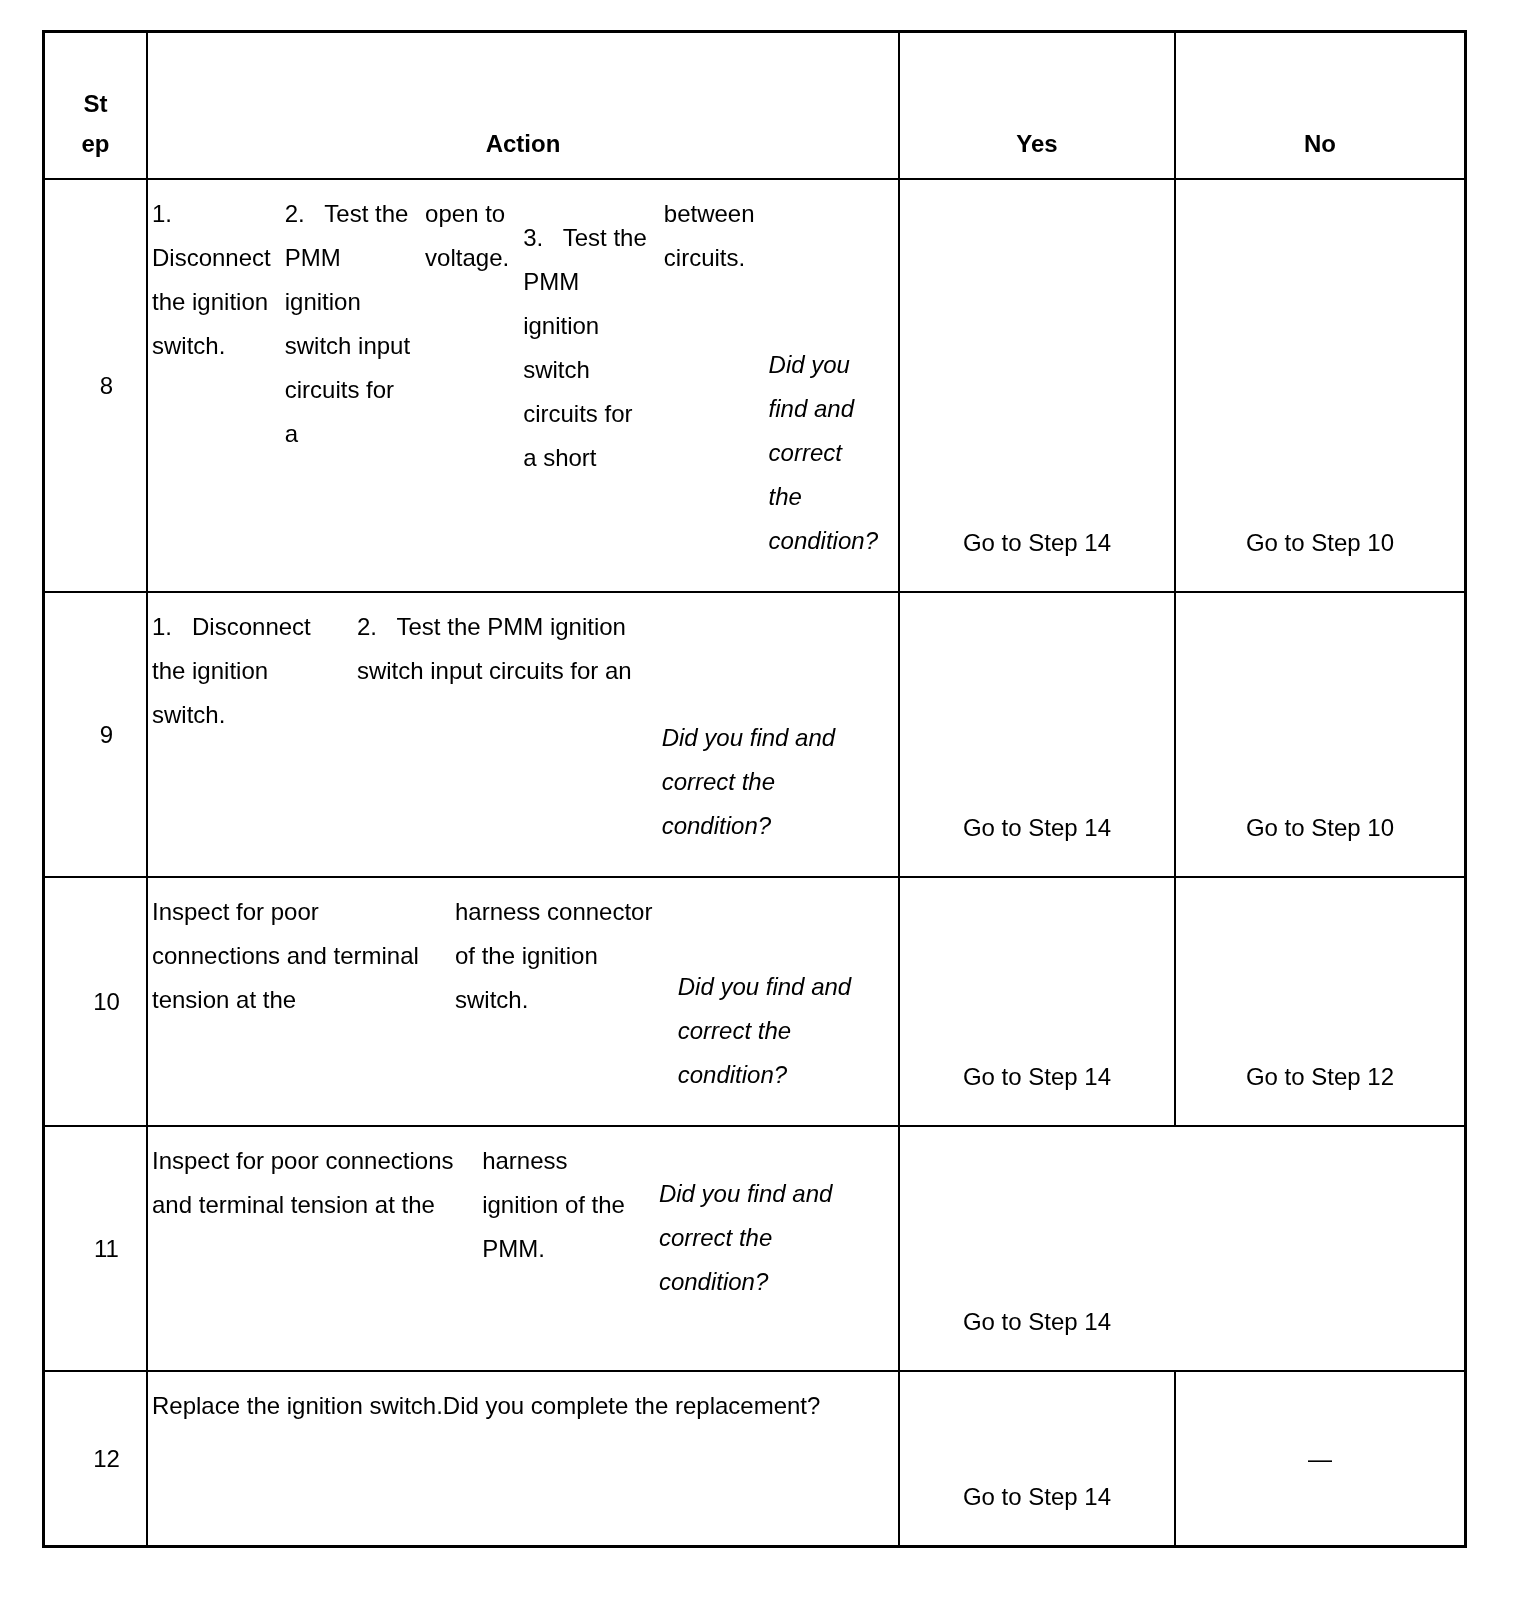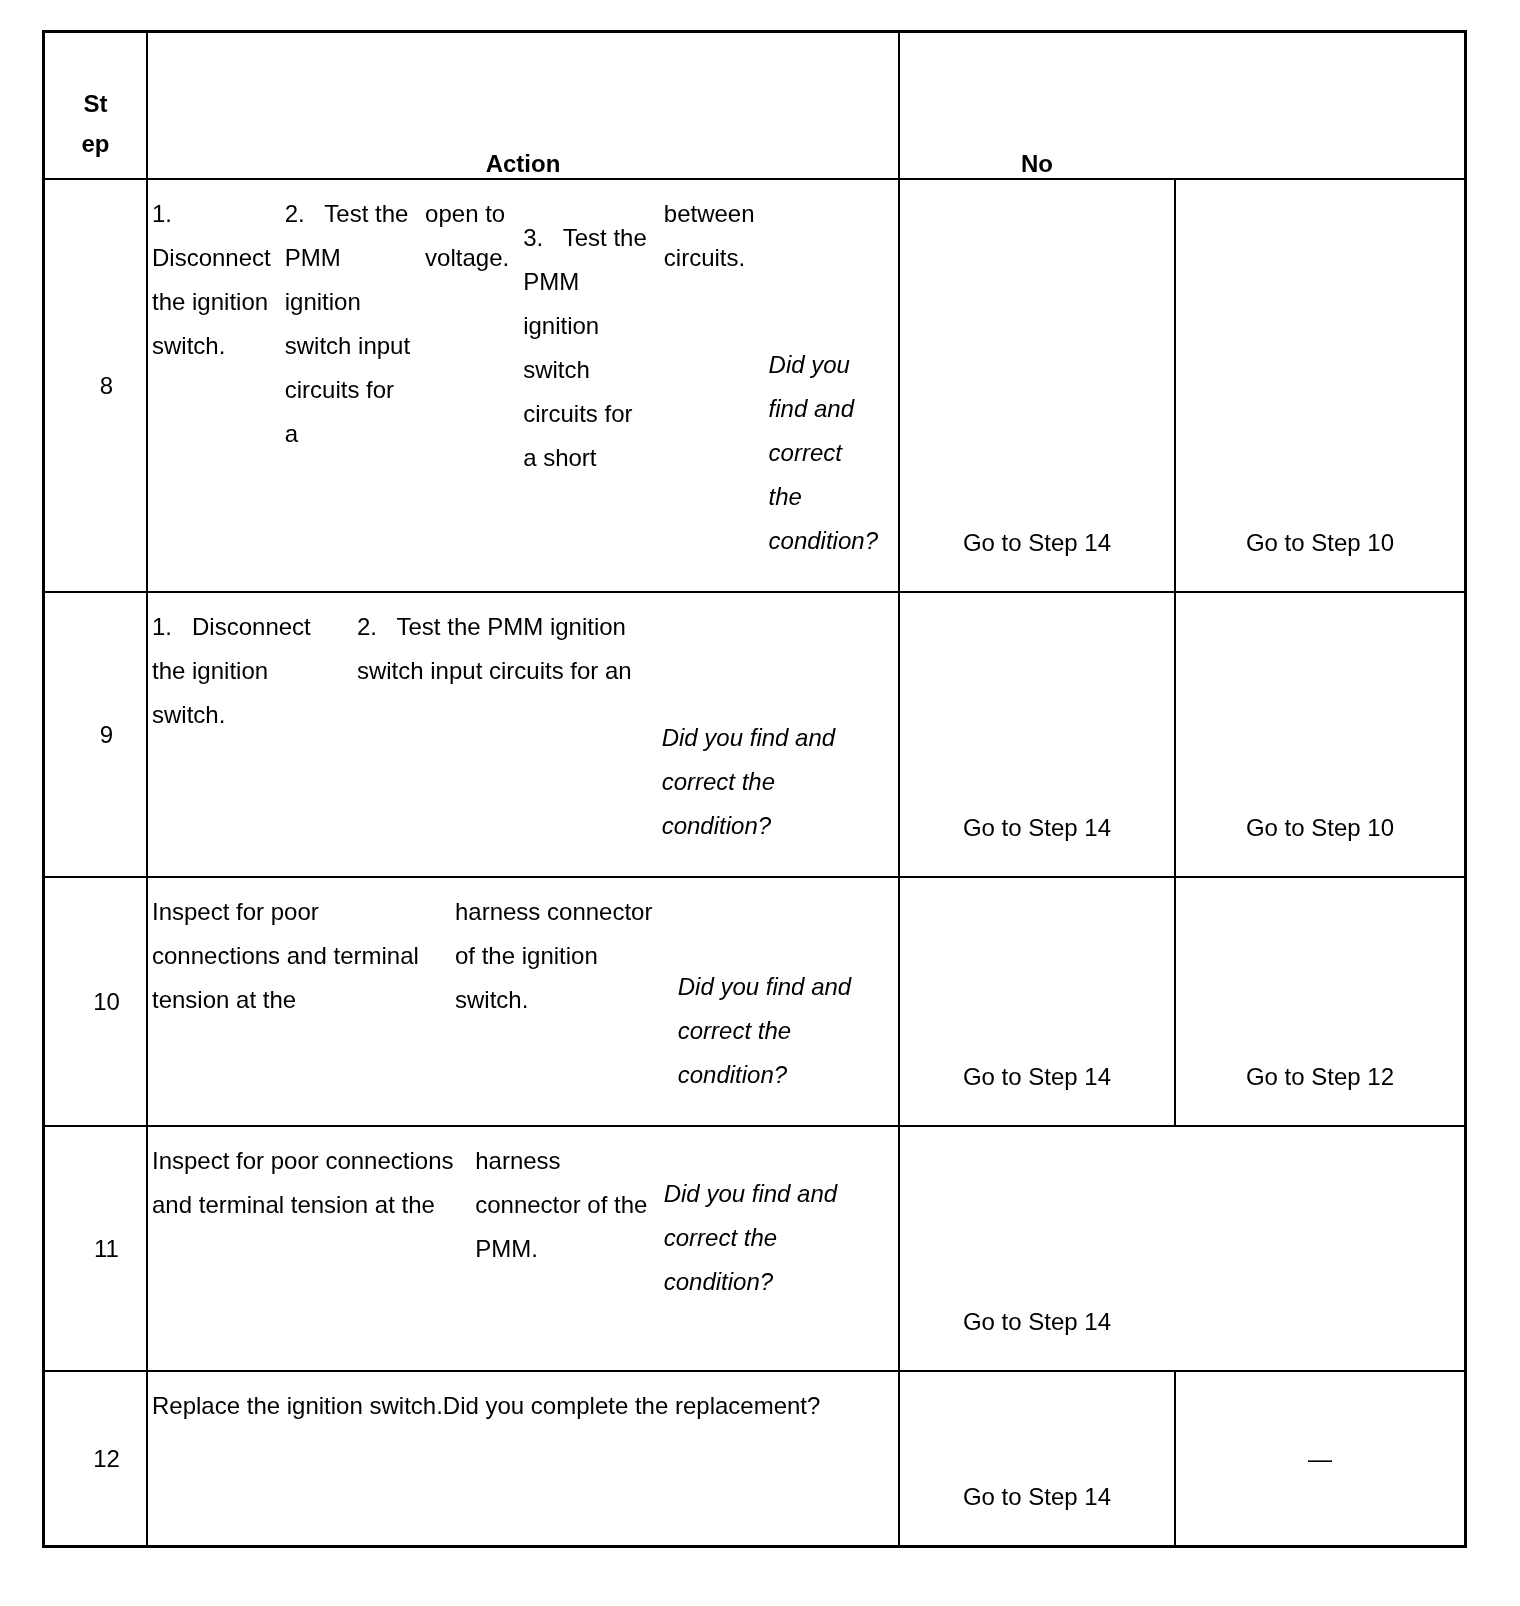--- a/index.html
+++ b/index.html
@@ -29,20 +29,21 @@
   .td:first-child { border-left: none; }
 
   
   .header-row { height: 145px; }
   .th {
     display: flex;
     align-items: flex-end;
     justify-content: center;
     font-weight: bold;
     font-size: 24px;
+    padding-bottom: 20px;
   }
   .th-step {
     flex-direction: column;
     align-items: center;
     justify-content: flex-end;
     line-height: 40px;
     padding-bottom: 14px;
   }
 
   
@@ -93,20 +94,21 @@
 
 <div class="page">
   <div class="tbl">
 
     <div class="tr header-row">
       <div class="td th th-step">
         <span>St</span>
         <span>ep</span>
       </div>
       <div class="td th">Action</div>
+      <div class="td th">Yes</div>
       <div class="td th">No</div>
     </div>
 
     <div class="tr r8">
       <div class="td step-cell">8</div>
       <div class="td action-cell">
         <div class="line flush">1.   Disconnect the ignition switch.</div>
         <div class="line indent">2.   Test the PMM ignition switch input circuits for a</div>
         <div class="line indent">open to voltage.</div>
         <div class="line indent gap">3.   Test the PMM ignition switch circuits for a short</div>
@@ -148,21 +150,21 @@
       </div>
       <div class="td no-cell">
         <div>Go to Step 12</div>
       </div>
     </div>
 
     <div class="tr r11">
       <div class="td step-cell">11</div>
       <div class="td action-cell">
         <div class="line flush">Inspect for poor connections and terminal tension at the</div>
-        <div class="line indent">harness connector of the PMM.</div>
+        <div class="line indent">harness ignition of the PMM.</div>
         <div class="line indent question">Did you find and correct the condition?</div>
       </div>
       <div class="td yes-cell">
         <div>Go to Step 14</div>
       </div>
     </div>
 
     <div class="tr r12">
       <div class="td step-cell">12</div>
       <div class="td action-cell">

